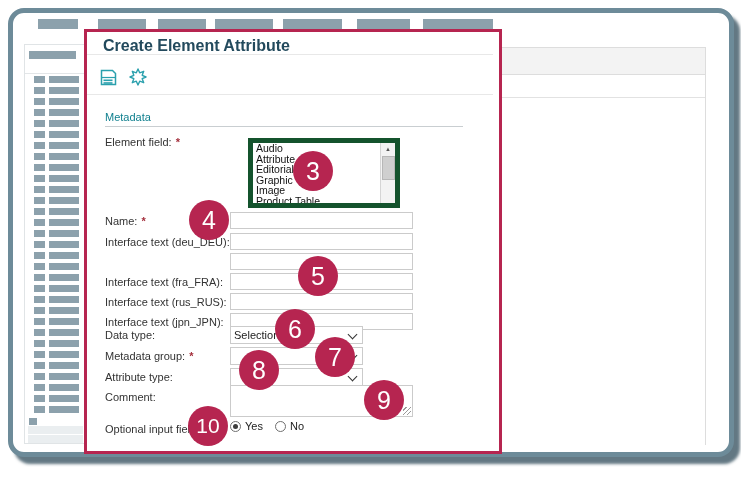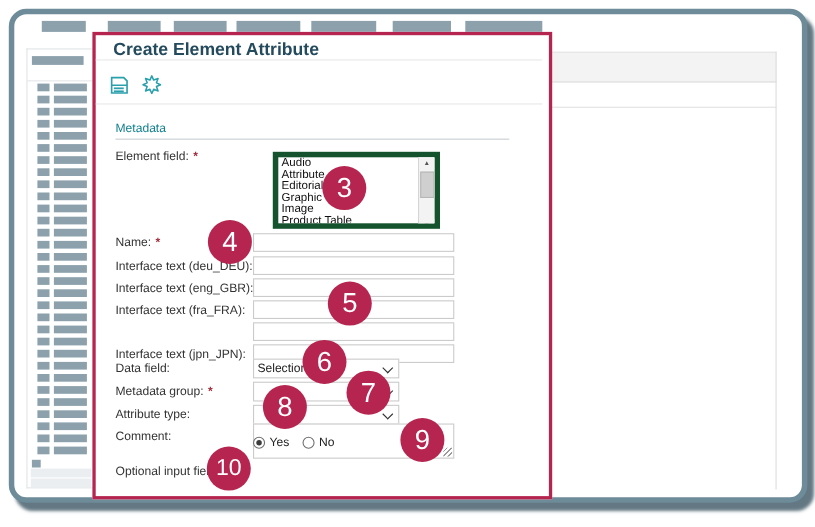--- a/index.html
+++ b/index.html
@@ -255,29 +255,29 @@
         <div class="lb-thumb"></div>
         <div class="lb-arrow" style="bottom:0;">▼</div>
       </div>
     </div>
 
     <div class="in f-label" style="left:18px;top:183px;"><span>Name:</span><span class="req">*</span></div>
     <input class="in tinput" style="left: 143px; top: 180px;" value="">
 
     <div class="in f-label" style="left:18px;top:204px;">Interface text (deu_DEU):</div>
     <input class="in tinput" style="left: 143px; top: 201px;" value="">
-    <div class="in f-label" style="left:18px;top:224px;">Interface text (eng_GBR):</div>
     <input class="in tinput" style="left: 143px; top: 221px;" value="">
     <div class="in f-label" style="left:18px;top:244px;">Interface text (fra_FRA):</div>
     <input class="in tinput" style="left: 143px; top: 241px;" value="">
+    <div class="in f-label" style="left:18px;top:264px;">Interface text (rus_RUS):</div>
     <input class="in tinput" style="left: 143px; top: 261px;" value="">
     <div class="in f-label" style="left:18px;top:284px;">Interface text (jpn_JPN):</div>
     <input class="in tinput" style="left: 143px; top: 281px;" value="">
 
-    <div class="in f-label" style="left:18px;top:297px;">Data field:</div>
+    <div class="in f-label" style="left:18px;top:297px;">Data type:</div>
     <div class="in tselect" style="left:143px;top:294px;">
       <span>Selection</span>
       <span class="chev"></span>
     </div>
 
     <div class="in f-label" style="left:18px;top:318px;"><span>Metadata group:</span><span class="req">*</span></div>
     <div class="in tselect" style="left:143px;top:315px;">
       <span></span>
       <span class="chev"></span>
     </div>
@@ -287,21 +287,21 @@
       <span></span>
       <span class="chev"></span>
     </div>
 
     <div class="in f-label" style="left:18px;top:359px;">Comment:</div>
     <div class="in tarea" style="left:143px;top:353px;">
       <span class="rz"></span>
     </div>
 
     <div class="in f-label" style="left:18px;top:391px;">Optional input field:</div>
-    <div class="in radio-row" style="left:143px;top:364px;">
+    <div class="in radio-row" style="left:143px;top:388px;">
       <span class="radio">
           <span class="dot"></span>
         </span>
       <span class="radio-lbl">Yes</span>
       <span class="radio"></span>
       <span class="radio-lbl">No</span>
     </div>
   </div>
 
   <div class="badge" style="left:293px;top:151px;">3</div>

